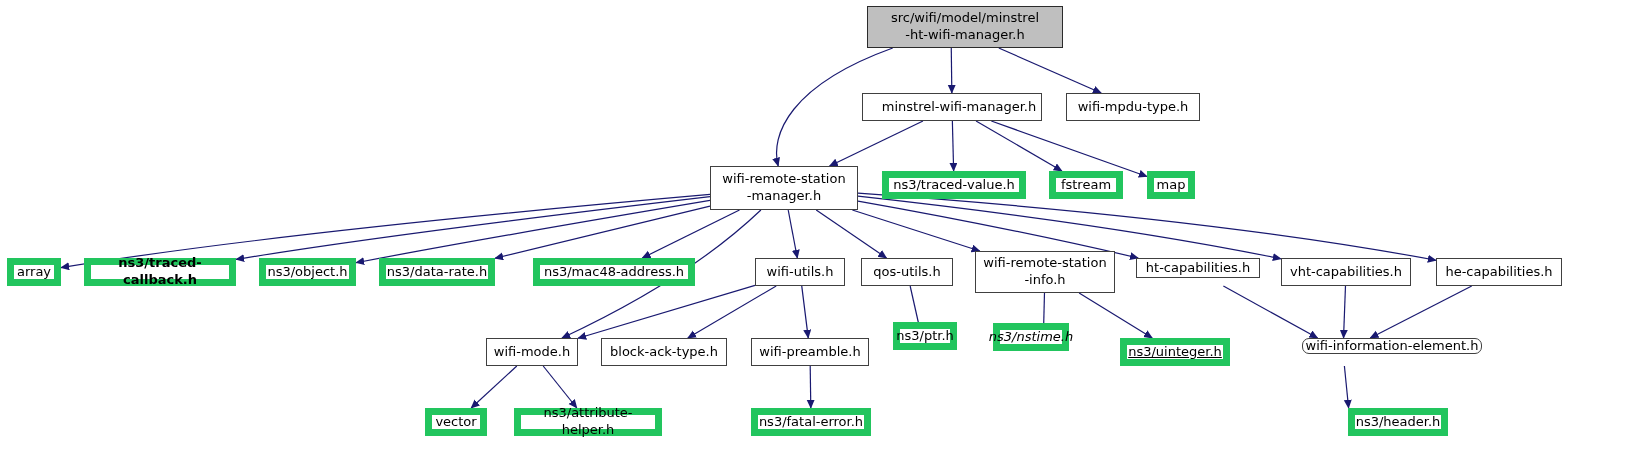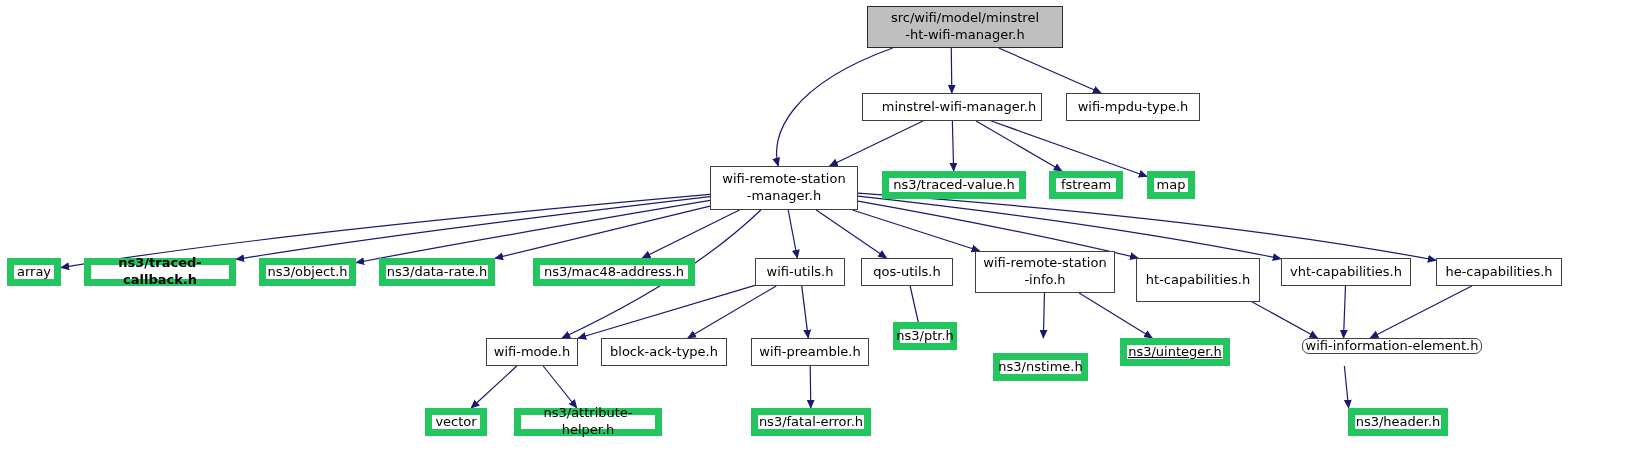--- a/index.html
+++ b/index.html
@@ -81,28 +81,28 @@
       <div class="node external" style="left: 1147px; top: 171px; width: 48px; height: 28px;">map</div>
       <div class="node external" style="left: 7px; top: 258px; width: 54px; height: 28px;">array</div>
       <div class="node external" style="left: 84px; top: 258px; width: 152px; height: 28px; font-weight: bold;">ns3/traced-callback.h</div>
       <div class="node external" style="left: 259px; top: 258px; width: 97px; height: 28px;">ns3/object.h</div>
       <div class="node external" style="left: 379px; top: 258px; width: 116px; height: 28px;">ns3/data-rate.h</div>
       <div class="node external" style="left: 533px; top: 258px; width: 162px; height: 28px;">ns3/mac48-address.h</div>
       <div class="node internal" style="left: 755px; top: 258px; width: 90px; height: 28px;">wifi-utils.h</div>
       <div class="node internal" style="left: 861px; top: 258px; width: 92px; height: 28px;">qos-utils.h</div>
       <div class="node internal" style="left: 975px; top: 251px; width: 140px; height: 42px;">wifi-remote-station
 -info.h</div>
-      <div class="node internal" style="left: 1136px; top: 258px; width: 124px; height: 44px;">ht-capabilities.h</div>
+      <div class="node internal" style="left: 1136px; top: 258px; width: 124px; height: 20px;">ht-capabilities.h</div>
       <div class="node internal" style="left: 1281px; top: 258px; width: 130px; height: 28px;">vht-capabilities.h</div>
       <div class="node internal" style="left: 1436px; top: 258px; width: 126px; height: 28px;">he-capabilities.h</div>
       <div class="node internal" style="left: 486px; top: 338px; width: 92px; height: 28px;">wifi-mode.h</div>
       <div class="node internal" style="left: 601px; top: 338px; width: 126px; height: 28px;">block-ack-type.h</div>
       <div class="node internal" style="left: 751px; top: 338px; width: 118px; height: 28px;">wifi-preamble.h</div>
       <div class="node external" style="left: 893px; top: 322px; width: 64px; height: 28px;">ns3/ptr.h</div>
-      <div class="node external" style="left: 993px; top: 353px; width: 95px; height: 28px;">ns3/nstime.h</div>
+      <div class="node external" style="left: 993px; top: 323px; width: 76px; height: 28px; font-style: italic;">ns3/nstime.h</div>
       <div class="node external" style="left: 1120px; top: 338px; width: 110px; height: 28px; text-decoration: underline;">ns3/uinteger.h</div>
       <div class="node internal" style="left: 1302px; top: 338px; width: 180px; height: 16px; border-radius: 7px;">wifi-information-element.h</div>
       <div class="node external" style="left: 425px; top: 408px; width: 62px; height: 28px;">vector</div>
       <div class="node external" style="left: 514px; top: 408px; width: 148px; height: 28px;">ns3/attribute-helper.h</div>
       <div class="node external" style="left: 751px; top: 408px; width: 120px; height: 28px;">ns3/fatal-error.h</div>
       <div class="node external" style="left: 1348px; top: 408px; width: 100px; height: 28px;">ns3/header.h</div>
     </div>
 </div>
 
 </body></html>

